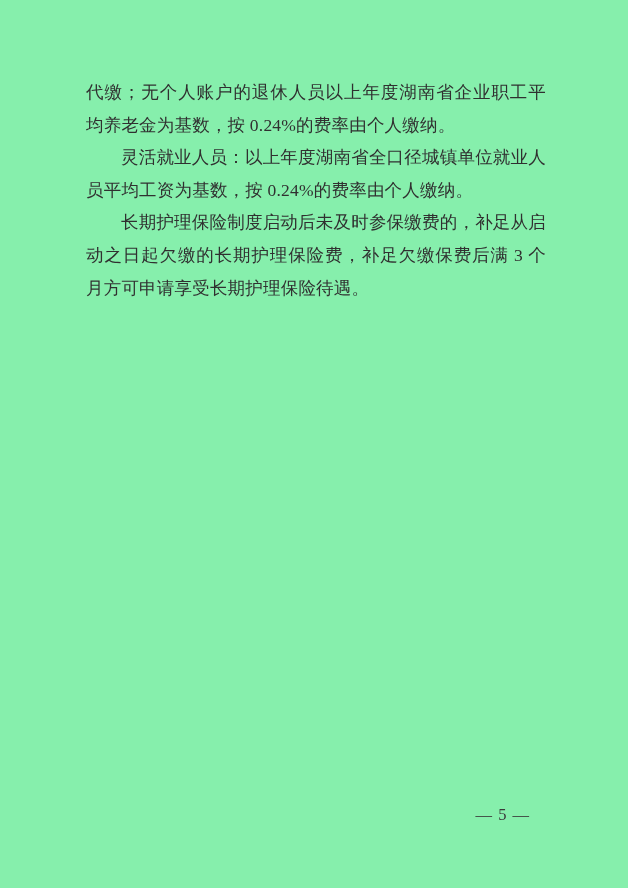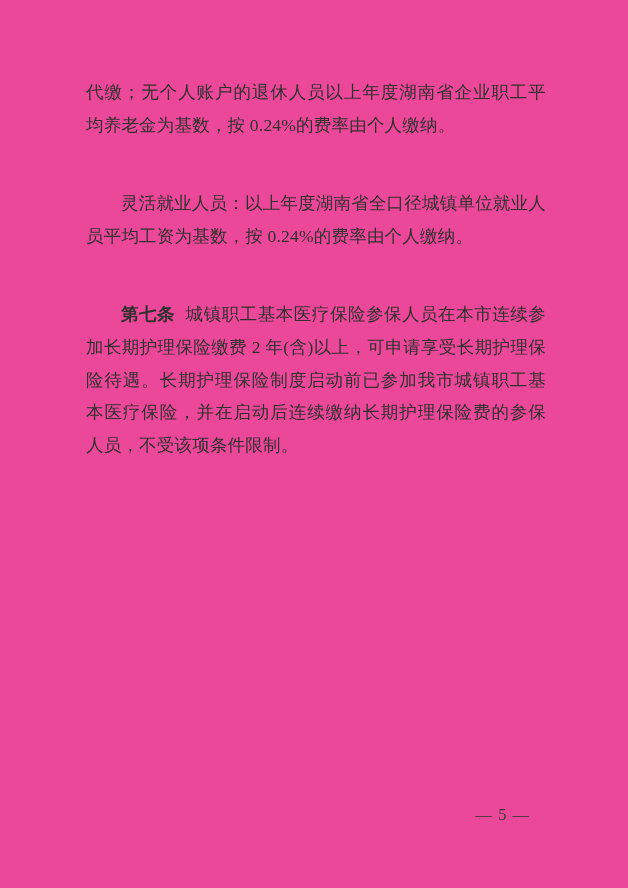--- a/index.html
+++ b/index.html
@@ -11,34 +11,33 @@
     height: 888px;
     background: #ffffff;
     overflow: hidden;
     font-family: "Liberation Serif", "DejaVu Serif", serif;
   }
   .page {
     box-sizing: border-box;
     width: 628px;
     height: 888px;
     padding: 76px 82px 0 86px;
-    background: #ec4899;
+    background: #86efac;
     position: relative;
   }
   .para {
     margin: 0;
     font-size: 17.5px;
     line-height: 32.6px;
     text-align: justify;
     color: #303030;
     letter-spacing: 0.2px;
   }
   .para.indent {
     text-indent: 2em;
-    margin-top: 46px;
   }
   .lead {
     font-weight: bold;
     margin-right: 0.6em;
   }
   .page-num {
     position: absolute;
     right: 98px;
     top: 804px;
     font-size: 16.5px;
@@ -51,19 +50,19 @@
 <body>
 
 <div class="page">
 
   <p class="para"><span>代缴；无个人账户的退休人员以上年度湖南省企业职工平均养老金为基数，按 0.24%的费率由个人缴纳。</span></p>
 
   <p class="para indent"><span>灵活就业人员：以上年度湖南省全口径城镇单位就业人员平均工资为基数，按 0.24%的费率由个人缴纳。</span></p>
 
 
 
+  <p class="para indent"><span>长期护理保险制度启动后未及时参保缴费的，补足从启动之日起欠缴的长期护理保险费，补足欠缴保费后满 3 个月方可申请享受长期护理保险待遇。</span></p>
 
-  <p class="para indent"><span class="lead">第七条</span><span>城镇职工基本医疗保险参保人员在本市连续参加长期护理保险缴费 2 年(含)以上，可申请享受长期护理保险待遇。长期护理保险制度启动前已参加我市城镇职工基本医疗保险，并在启动后连续缴纳长期护理保险费的参保人员，不受该项条件限制。</span></p>
 
 
   <div class="page-num">— 5 —</div>
 
 </div>
 
 </body></html>

